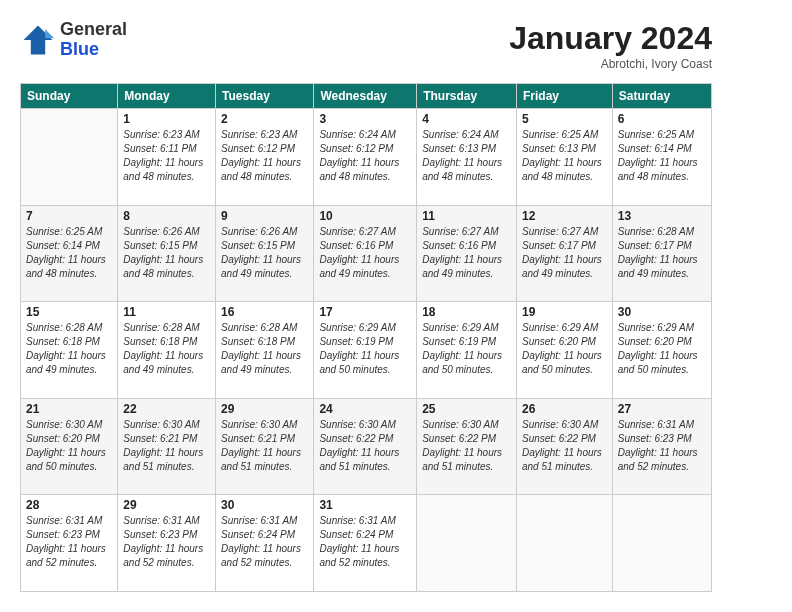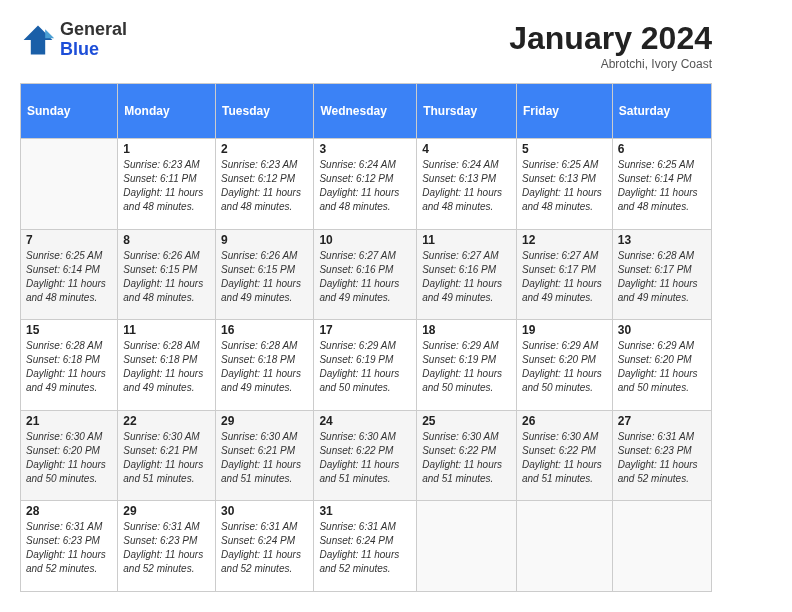--- a/index.html
+++ b/index.html
@@ -52,25 +52,25 @@
     .subtitle {
       font-size: 12px;
       color: #555;
     }
     .calendar {
       width: 100%;
       border-collapse: collapse;
       flex: 1;
     }
     .calendar th {
-      background: #3b82f6;
+      background: #0f766e;
       color: #fff;
       font-size: 12px;
       font-weight: bold;
-      padding: 20px 6px;
+      padding: 5px 6px;
       text-align: left;
       border: 1px solid #ccc;
     }
     .calendar td {
       border: 1px solid #ccc;
       vertical-align: top;
       padding: 3px 5px;
       font-size: 9.5px;
       color: #333;
       width: 110px;

